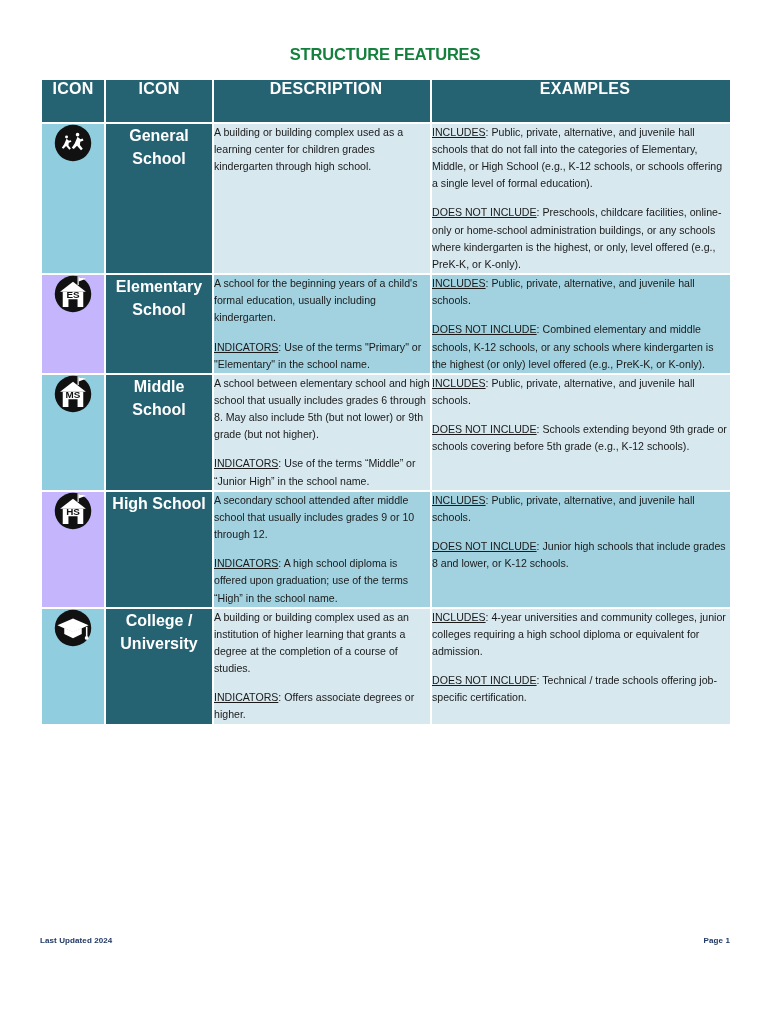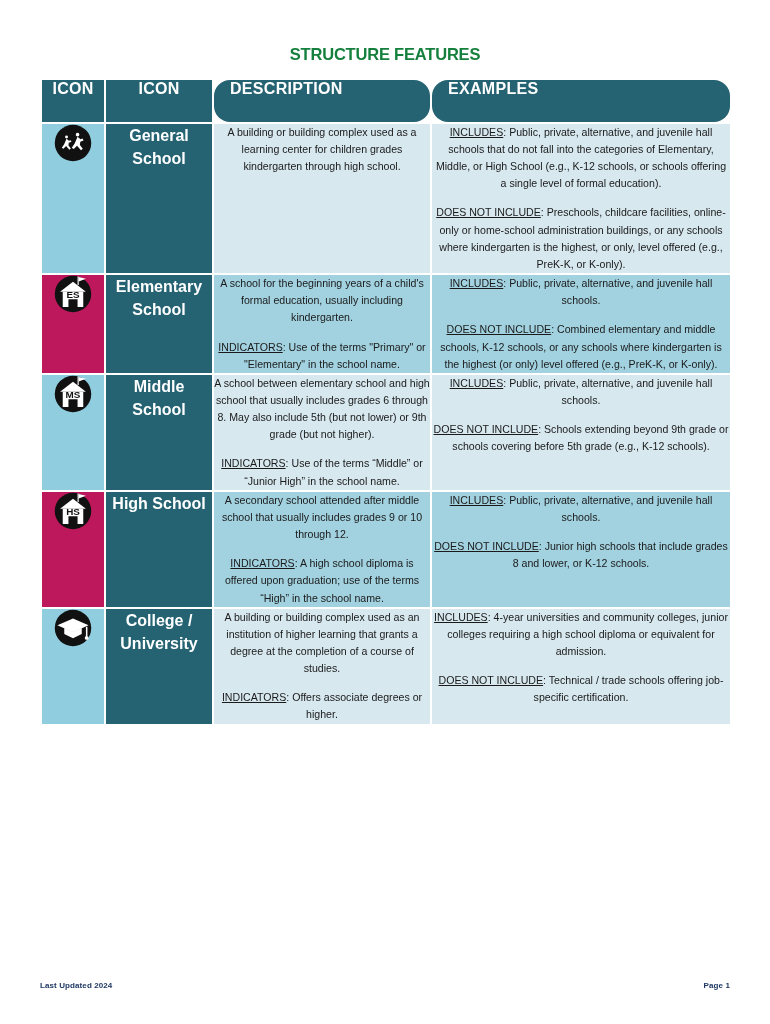--- a/index.html
+++ b/index.html
@@ -59,21 +59,21 @@
     background: #256373;
     color: #ffffff;
     font-weight: bold;
     font-size: 16px;
     letter-spacing: 0.3px;
     height: 42px;
     vertical-align: bottom;
     padding: 0 0 8px 0;
   }
   .hdr-cell.center { text-align: center; }
-  .hdr-cell.left { text-align: left; padding-left: 16px; border-radius: 16px; }
+  .hdr-cell.left { text-align: center; padding-left: 8px; }
 
   
   .cell-icon {
     text-align: center;
     vertical-align: middle;
   }
   .cell-name {
     background: #256373;
     color: #ffffff;
     font-weight: bold;
@@ -82,31 +82,30 @@
     vertical-align: middle;
     line-height: 1.45;
     padding: 4px 6px;
   }
   .cell-desc,
   .cell-exam {
     font-size: 10.6px;
     color: #1a1a1a;
     line-height: 1.62;
     padding: 9px 9px 9px 8px;
-    text-align: center;
   }
   .cell-desc { vertical-align: middle; }
   .cell-exam { vertical-align: middle; }
 
   
   .row-light .cell-icon  { background: #8fcddf; }
   .row-light .cell-desc,
   .row-light .cell-exam  { background: #d7e8ef; }
 
-  .row-dark .cell-icon   { background: #be185d; }
+  .row-dark .cell-icon   { background: #c4b5fd; }
   .row-dark .cell-desc,
   .row-dark .cell-exam   { background: #a2d2e0; }
 
   .para { margin: 0; }
   .para + .para { margin-top: 12px; }
   .lbl { text-decoration: underline; }
 
   
   .icon-badge {
     display: inline-block;
@@ -114,21 +113,21 @@
     height: 38px;
     line-height: 0;
   }
   .icon-badge svg { display: block; }
 
   
   .footer {
     position: absolute;
     left: 40px;
     right: 40px;
-    top: 981px;
+    top: 936px;
     display: flex;
     justify-content: space-between;
     align-items: center;
     font-size: 8px;
     color: #1f3864;
     font-weight: bold;
     letter-spacing: 0.1px;
   }
 </style>
 </head>

